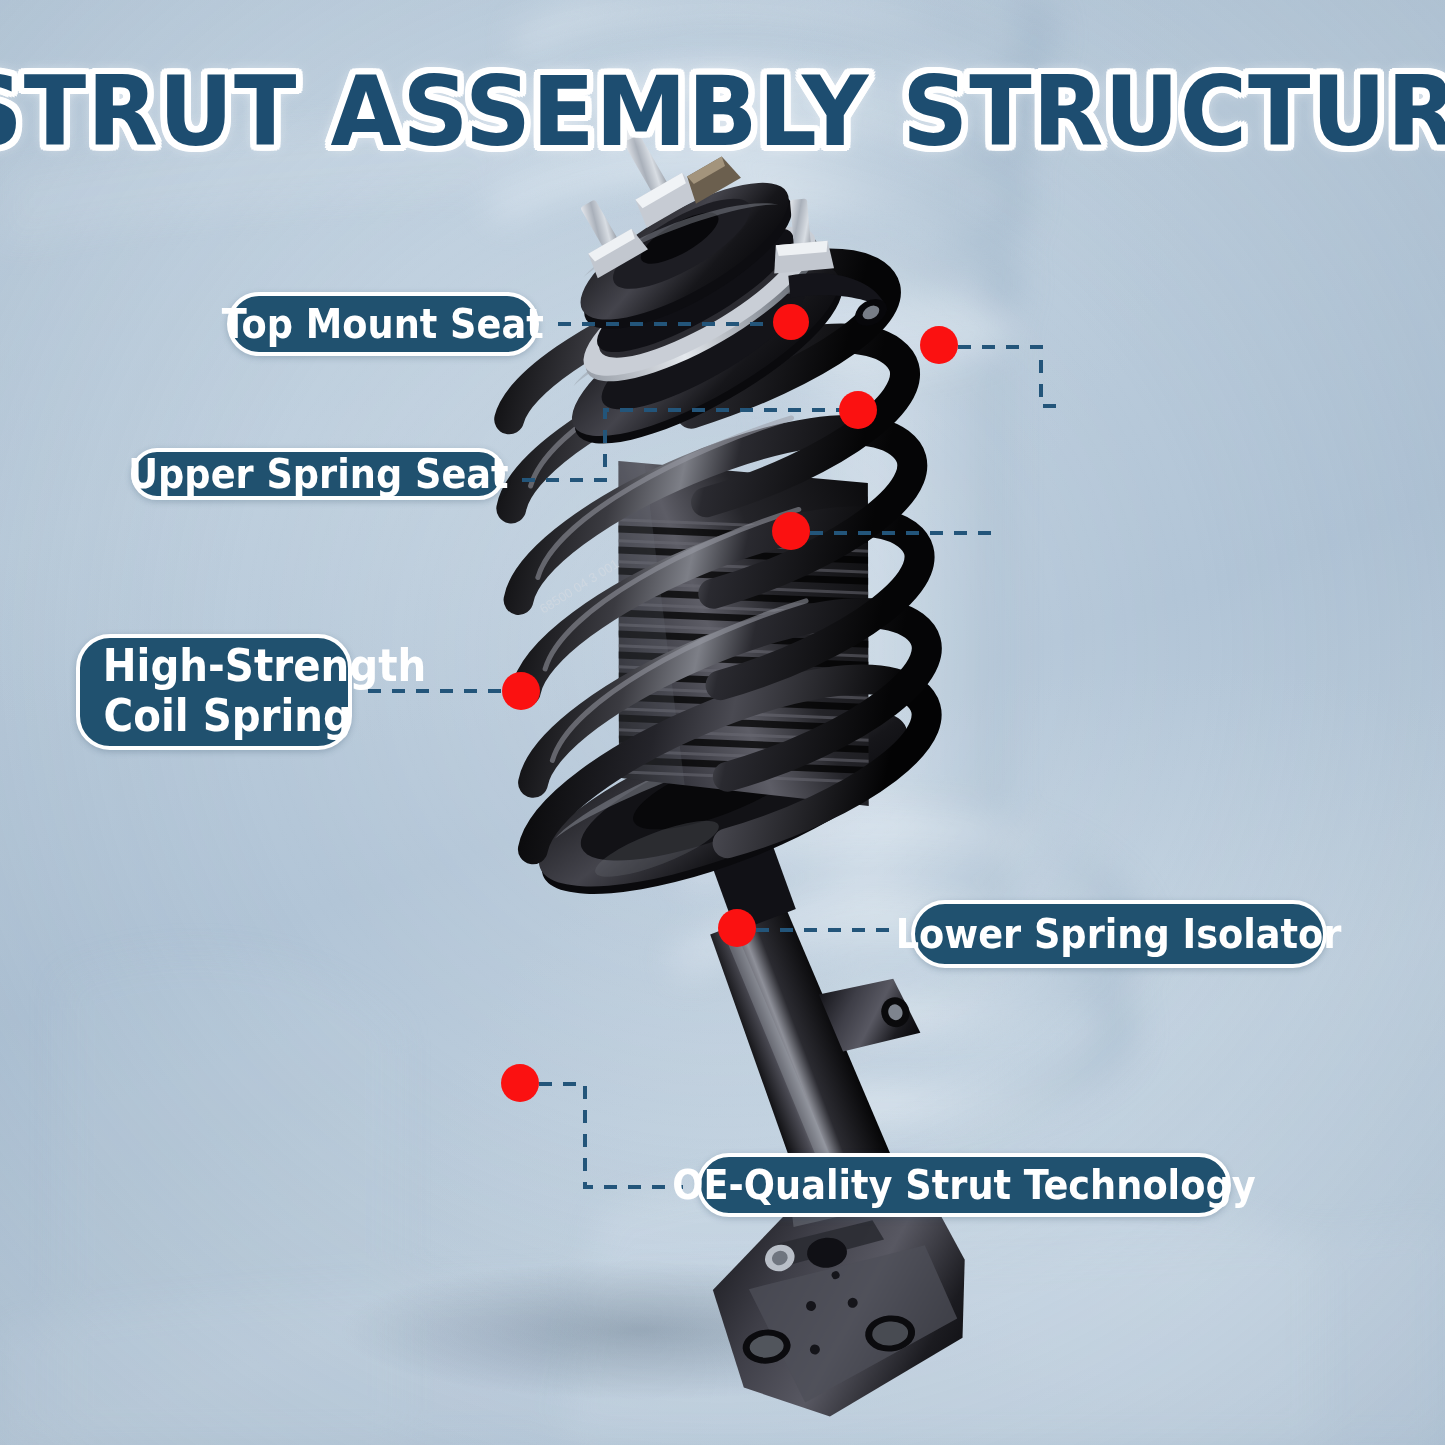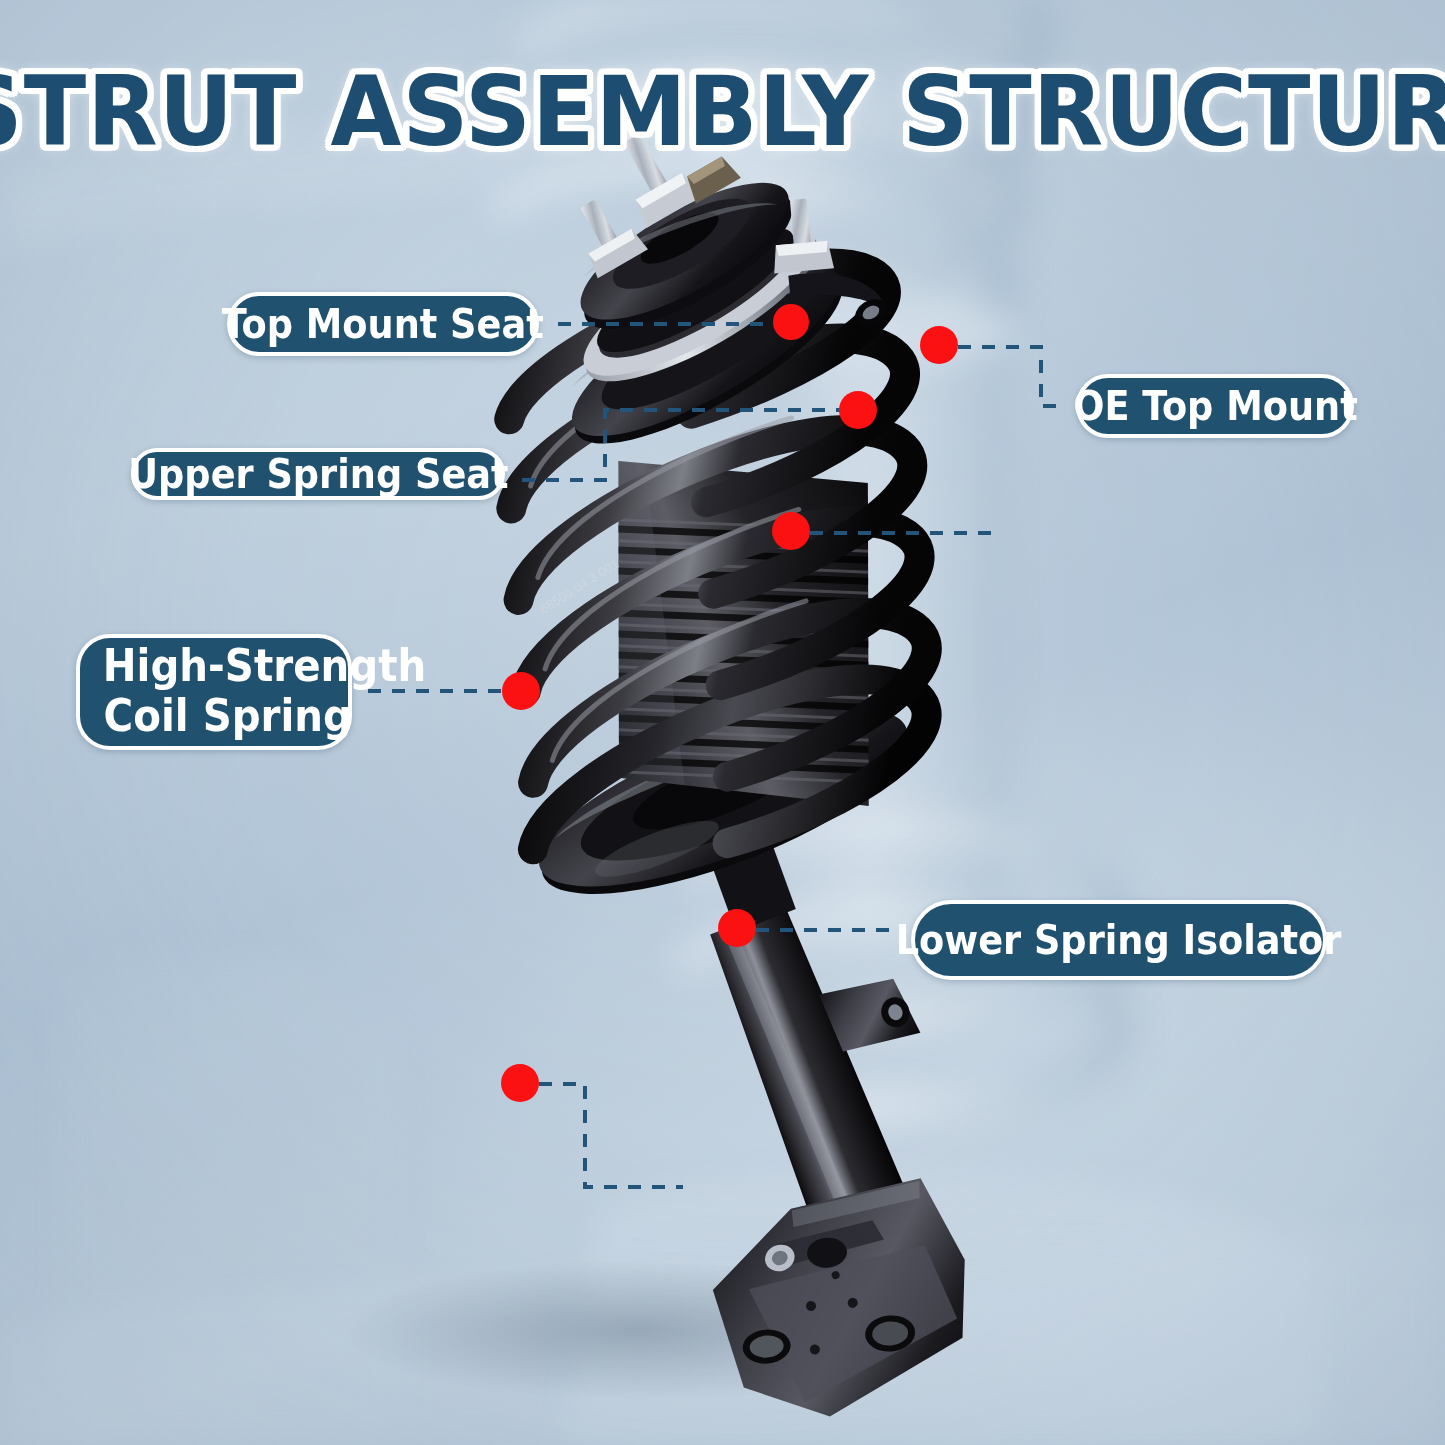--- a/index.html
+++ b/index.html
@@ -371,32 +371,32 @@
   <div class="dot" style="left:502px;top:672px;width:38px;height:38px;"></div>
   <div class="dot" style="left:718px;top:909px;width:38px;height:38px;"></div>
   <div class="dot" style="left:501px;top:1064px;width:38px;height:38px;"></div>
 
   <div class="title">STRUT ASSEMBLY STRUCTURE</div>
 
   <div class="pill one-line" style="left:227px;top:292px;width:312px;height:64px;">
     <span>Top Mount Seat</span>
   </div>
 
-  <div class="pill one-line" style="left:1076px;top:374px;width:278px;height:64px;">
-    <span>OE Top Mount</span>
-  </div>
 
   <div class="pill one-line" style="left:131px;top:448px;width:374px;height:52px;">
     <span>Upper Spring Seat</span>
   </div>
 
 
   <div class="pill two-line" style="left:76px;top:634px;width:276px;height:116px;">
     <span>High-Strength</span>
     <span>Coil Spring</span>
   </div>
 
-  <div class="pill one-line" style="left:911px;top:900px;width:416px;height:80px;">
+  <div class="pill one-line" style="left:911px;top:900px;width:416px;height:68px;">
     <span>Lower Spring Isolator</span>
   </div>
 
+  <div class="pill one-line" style="left:697px;top:1153px;width:534px;height:64px;">
+    <span>OE-Quality Strut Technology</span>
+  </div>
 
 </div>
 
 </body></html>

